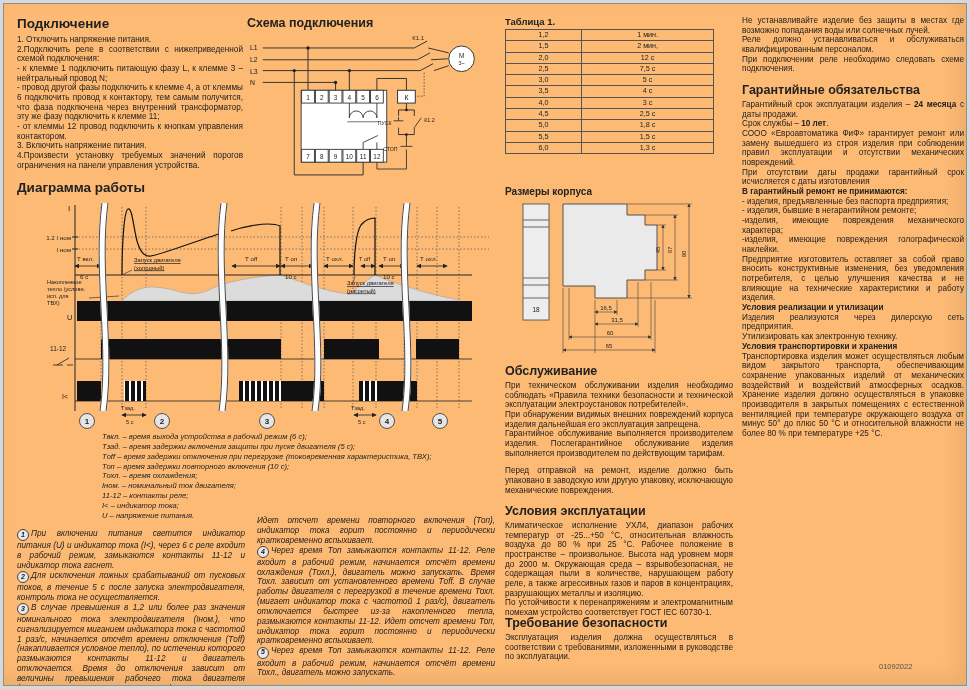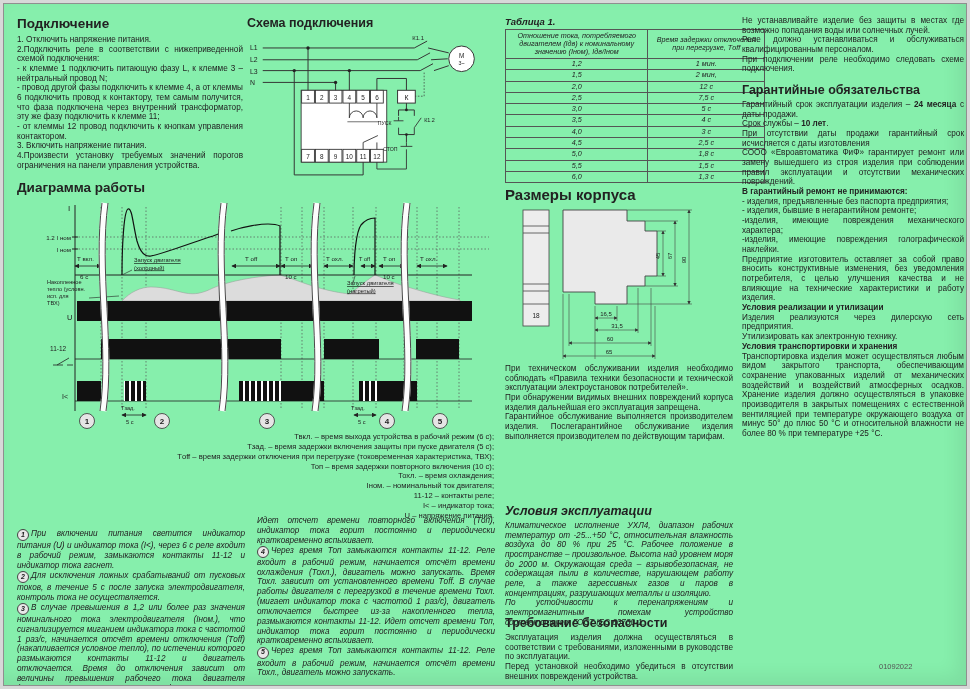--- a/index.html
+++ b/index.html
@@ -1,31 +1,31 @@
 <!DOCTYPE html>
 <html><head>
 <meta charset="utf-8">
 <style>
   html,body{margin:0;padding:0;background:#d8d8d8;}
-  .page{position:relative;width:962px;height:681px;margin:3px;background:#86efac;
+  .page{position:relative;width:962px;height:681px;margin:3px;background:#fdba74;
         border:1px solid #8f8f8f;font-family:"Liberation Sans",sans-serif;color:#222;
         box-shadow:inset -8px -8px 18px rgba(0,0,0,.07);overflow:hidden;}
   .abs{position:absolute;}
   h1{font-size:13.5px;font-weight:bold;margin:0 0 4px 0;}
   h2{font-size:12.5px;font-weight:bold;margin:0 0 3px 0;}
   h3{font-size:9.5px;font-weight:bold;margin:0 0 2px 0;}
   .body p{margin:0;font-size:8.2px;line-height:1.18;text-align:justify;}
   .body p.gap{margin-top:8px;}
   .subh{font-size:8.3px;font-weight:bold;margin-top:7px;}
   table.t1{border-collapse:collapse;width:100%;}
   table.t1 th,table.t1 td{border:1px solid #555;font-size:7.2px;font-weight:normal;
         text-align:center;padding:1px 2px;line-height:1.15;}
   table.t1 th{height:26px;}
   table.t1 td{height:8px;}
-  .legend{font-size:7.6px;line-height:1.3;text-align:right;}
+  .legend{font-size:7.6px;font-style:italic;line-height:1.3;}
   .legend div{white-space:nowrap;}
   .note{margin:0;font-size:8.2px;line-height:1.2;text-align:justify;font-style:italic;}
   .circ{display:inline-flex;align-items:center;justify-content:center;width:10px;height:10px;
         border:1px solid #444;border-radius:50%;background:#e8e8e8;font-size:7px;font-weight:bold;
         margin-right:2px;vertical-align:-1px;}
   .docnum{font-size:7.5px;color:#555;}
   svg text{font-family:"Liberation Sans",sans-serif;fill:#222;}
   b{font-weight:bold;}
 </style>
 </head>
@@ -316,28 +316,24 @@
     <p class="note"><span class="circ">1</span><span>При включении питания светится индикатор питания (U) и индикатор тока (I&lt;), через 6 с реле входит в рабочий режим, замыкаются  контакты 11-12 и индикатор тока гаснет.</span></p>
     <p class="note"><span class="circ">2</span><span>Для исключения ложных срабатываний от пусковых токов, в течение 5 с после запуска электродвигателя, контроль тока не осуществляется.</span></p>
     <p class="note"><span class="circ">3</span><span>В случае превышения в 1,2 или более раз значения номинального тока электродвигателя (Iном.), что сигнализируется миганием индикатора тока с частотой 1 раз/с, начинается отсчёт времени отключения (Тoff) (накапливается условное тепло), по истечении которого размыкаются контакты 11-12 и двигатель отключается. Время до отключения зависит от величины превышения рабочего тока двигателя (токовременная характеристика, ТВХ).</span></p>
   </div>
   <div class="abs" style="left:253px;top:512px;width:238px;">
     <p class="note"><span>Идет отсчет времени повторного включения (Топ), индикатор тока горит постоянно и периодически кратковременно вспыхивает.</span></p>
     <p class="note"><span class="circ">4</span><span>Через время Топ замыкаются контакты 11-12. Реле входит в рабочий режим, начинается отсчёт времени охлаждения (Тохл.), двигатель можно запускать. Время Тохл. зависит от установленного времени Тoff. В случае работы двигателя с перегрузкой в течение времени Тохл. (мигает индикатор тока с частотой 1 раз/с), двигатель отключается быстрее из-за накопленного тепла, размыкаются контакты 11-12. Идет отсчет времени Топ, индикатор тока горит постоянно и периодически кратковременно вспыхивает.</span></p>
     <p class="note"><span class="circ">5</span><span>Через время Топ замыкаются контакты 11-12. Реле входит в рабочий режим, начинается отсчёт времени Тохл., двигатель можно запускать.</span></p>
   </div>
 
-  <div class="abs" style="left:501px;top:12px;width:260px;font-style:italic;">
+  <div class="abs" style="left:501px;top:12px;width:209px;">
     <h3>Таблица 1.</h3>
     <table class="t1">
       <tbody>
-          <tr>
-        <th style="width:55%">Отношение тока, потребляемого двигателем (Iдв) к номинальному значению (Iном), Iдв/Iном</th>
-        <th>Время задержки отключения при перегрузке, Тoff</th>
-      </tr>
       <tr>
             <td>1,2</td>
             <td>1 мин.</td>
           </tr>
       <tr>
             <td>1,5</td>
             <td>2 мин,</td>
           </tr>
       <tr>
             <td>2,0</td>
@@ -373,21 +369,21 @@
           </tr>
       <tr>
             <td>6,0</td>
             <td>1,3 с</td>
           </tr>
     </tbody>
       </table>
   </div>
 
   <div class="abs" style="left:501px;top:182px;width:228px;">
-    <h2 style="font-size:15px;">Размеры корпуса</h2>
+    <h2 style="font-size:10px;">Размеры корпуса</h2>
     <svg width="200" height="160" viewBox="0 0 200 160">
       <defs>
         <marker id="arr2" viewBox="0 0 8 8" refX="7" refY="4" markerWidth="5.5" markerHeight="5.5" orient="auto-start-reverse">
           <path d="M0,0L8,4L0,8z" fill="#333"></path>
         </marker>
       </defs>
 
       <g stroke="#444" stroke-width="0.8" fill="#ededed">
         <rect x="18" y="4" width="26" height="116" fill="#ededed"></rect>
         <line x1="18" y1="20" x2="44" y2="20"></line>
@@ -429,47 +425,48 @@
         <line x1="58" y1="150" x2="150" y2="150" marker-start="url(#arr2)" marker-end="url(#arr2)"></line>
       </g>
       <text x="101" y="110" font-size="6" text-anchor="middle">16,5</text>
       <text x="112" y="122" font-size="6" text-anchor="middle">31,5</text>
       <text x="105" y="135" font-size="6" text-anchor="middle">60</text>
       <text x="104" y="148" font-size="6" text-anchor="middle">65</text>
     </svg>
   </div>
 
   <div class="abs body" style="left:501px;top:360px;width:228px;">
+    <h2>Обслуживание</h2>
     <p>При техническом обслуживании изделия необходимо соблюдать «Правила техники безопасности и технической эксплуатации электроустановок потребителей».</p>
     <p>При обнаружении видимых внешних повреждений корпуса изделия дальнейшая его эксплуатация запрещена.</p>
     <p>Гарантийное обслуживание выполняется производителем изделия. Послегарантийное обслуживание изделия выполняется производителем по действующим тарифам.</p>
-  </div>
-
-  <div class="abs body" style="left:501px;top:500px;width:228px;font-style:italic;">
+    <p class="gap">Перед отправкой на ремонт, изделие должно быть упаковано в заводскую или другую упаковку, исключающую механические повреждения.</p>
+  </div>
+
+  <div class="abs body" style="left:501px;top:500px;width:228px;">
     <h2>Условия эксплуатации</h2>
     <p>Климатическое исполнение УХЛ4, диапазон рабочих температур от -25...+50 °С, относительная влажность воздуха до 80 % при 25 °С. Рабочее положение в пространстве – произвольное. Высота над уровнем моря до 2000 м. Окружающая среда – взрывобезопасная, не содержащая пыли в количестве, нарушающем работу реле, а также агрессивных газов и паров в концентрациях, разрушающих металлы и изоляцию.</p>
     <p>По устойчивости к перенапряжениям и электромагнитным помехам устройство соответствует ГОСТ IEC 60730-1.</p>
   </div>
 
   <div class="abs body" style="left:501px;top:612px;width:228px;">
     <h2>Требование безопасности</h2>
     <p>Эксплуатация изделия должна осуществляться в соответствии с требованиями, изложенными в руководстве по эксплуатации.</p>
-    <p>Перед установкой необходимо убедиться в отсутствии внешних повреждений устройства.</p>
   </div>
 
   <div class="abs body" style="left:738px;top:12px;width:222px;">
     <p>Не устанавливайте изделие без защиты в местах где возможно попадания воды или солнечных лучей.</p>
     <p>Реле должно устанавливаться и обслуживаться квалифицированным персоналом.</p>
     <p>При подключении реле необходимо следовать схеме подключения.</p>
 
     <h2 style="margin-top:9px;">Гарантийные обязательства</h2>
     <p><span>Гарантийный срок эксплуатации изделия – </span><b>24 месяца</b><span> с даты продажи.</span></p>
     <p><span>Срок службы – </span><b>10 лет</b><span>.</span></p>
+    <p>СООО «Евроавтоматика ФиФ» гарантирует ремонт или замену вышедшего из строя изделия при соблюдении правил эксплуатации и отсутствии механических повреждений.</p>
     <p>При отсутствии даты продажи гарантийный срок исчисляется с даты изготовления</p>
-    <p>СООО «Евроавтоматика ФиФ» гарантирует ремонт или замену вышедшего из строя изделия при соблюдении правил эксплуатации и отсутствии механических повреждений.</p>
 
     <p class="subh">В гарантийный ремонт не принимаются:</p>
     <p>- изделия, предъявленные без паспорта предприятия;</p>
     <p>- изделия, бывшие в негарантийном ремонте;</p>
     <p>-изделия, имеющие повреждения механического характера;</p>
     <p>-изделия, имеющие повреждения голографической наклейки.</p>
     <p>Предприятие изготовитель оставляет за собой право вносить конструктивные изменения, без уведомления потребителя, с целью улучшения качества и не влияющие на технические характеристики и работу изделия.</p>
 
     <p class="subh">Условия реализации и утилизации</p>
     <p>Изделия реализуются через дилерскую сеть предприятия.</p>

